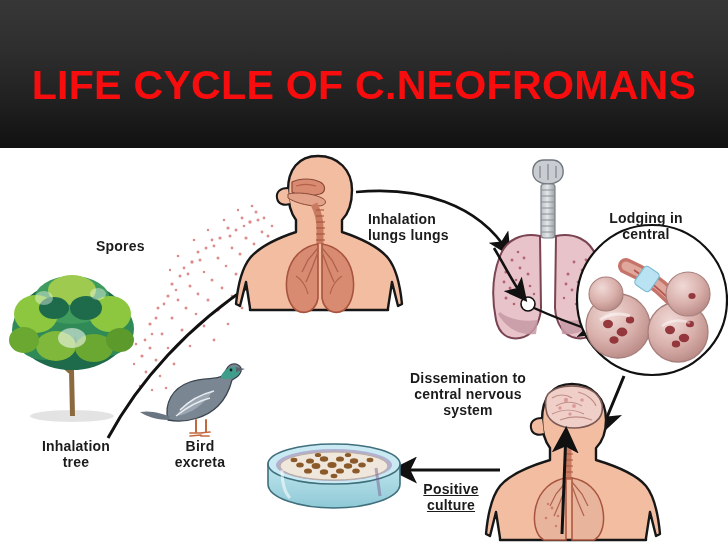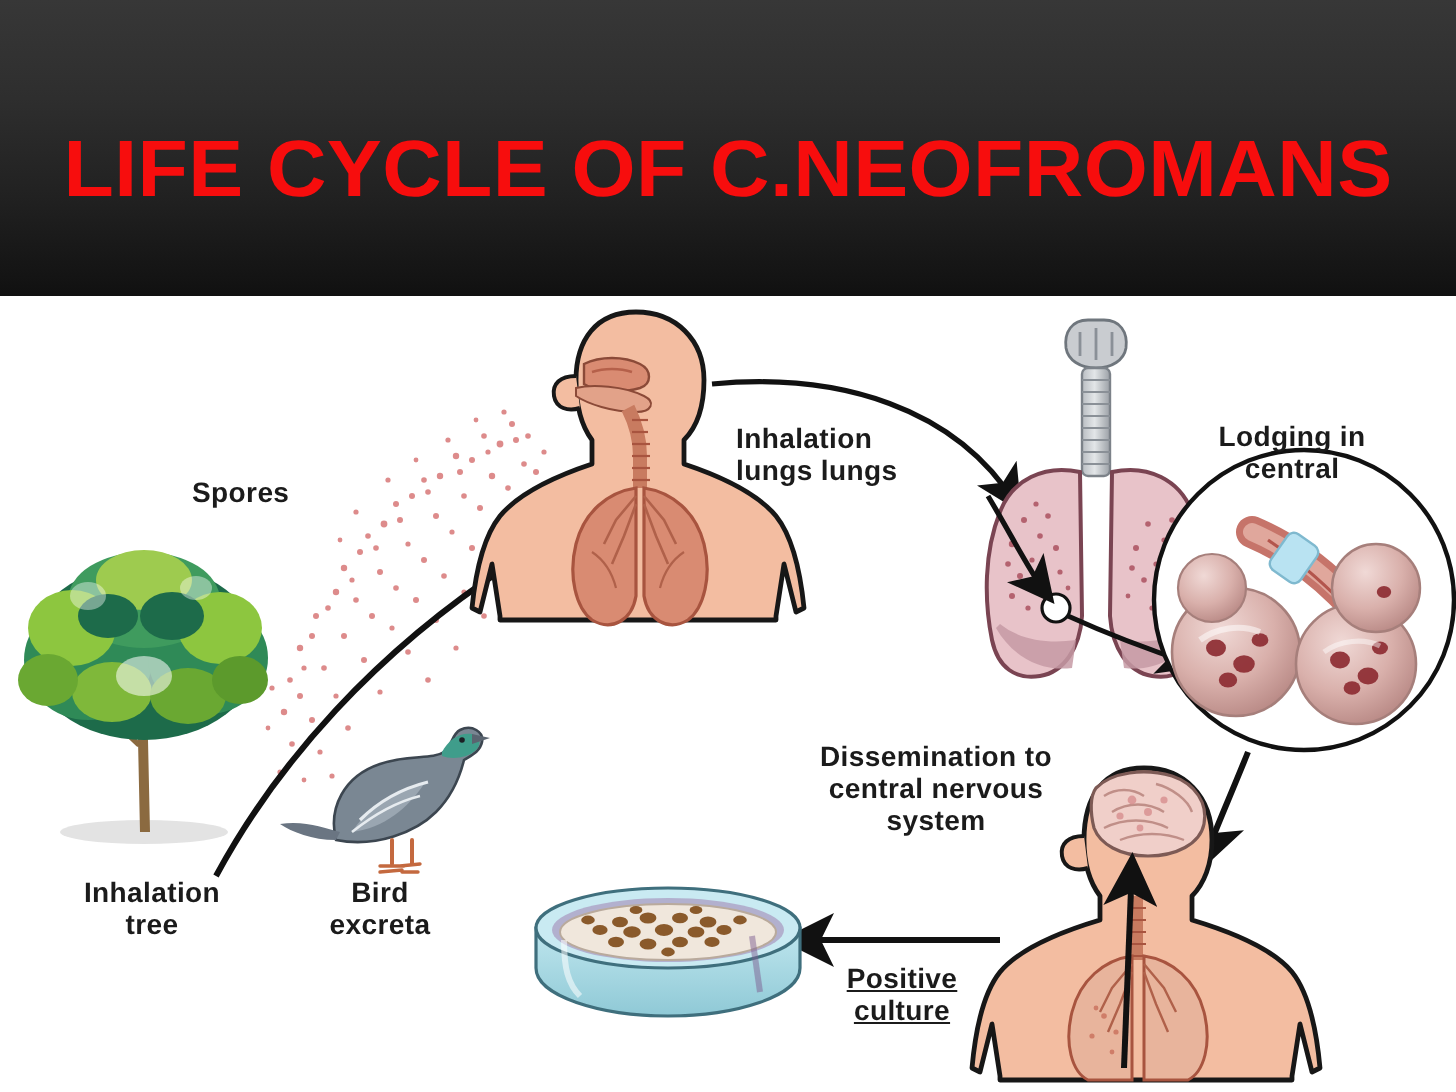--- a/index.html
+++ b/index.html
@@ -72,21 +72,21 @@
     letter-spacing: 0.2px;
     white-space: pre-line;
     text-align: center;
   }
   #lbl-spores   { left: 96px;  top: 74px;  width: 80px; text-align: left; margin-top: 16px; }
   #lbl-inhal    { left: 368px; top: 63px;  width: 104px; text-align: left; }
   #lbl-lodging  { left: 596px; top: 62px;  width: 100px; }
   #lbl-dissem   { left: 392px; top: 222px; width: 152px; }
   #lbl-positive { left: 408px; top: 333px; width: 86px; text-decoration: underline; }
   #lbl-euca     { left: 28px;  top: 290px; width: 96px; }
-  #lbl-bird     { left: 152px; top: 290px; width: 76px; }
+  #lbl-bird     { left: 162px; top: 290px; width: 76px; }
 </style>
 </head>
 <body>
 
 <div id="slide">
 
   <div id="header">
     <div id="title">LIFE CYCLE OF C.NEOFROMANS</div>
   </div>
 

